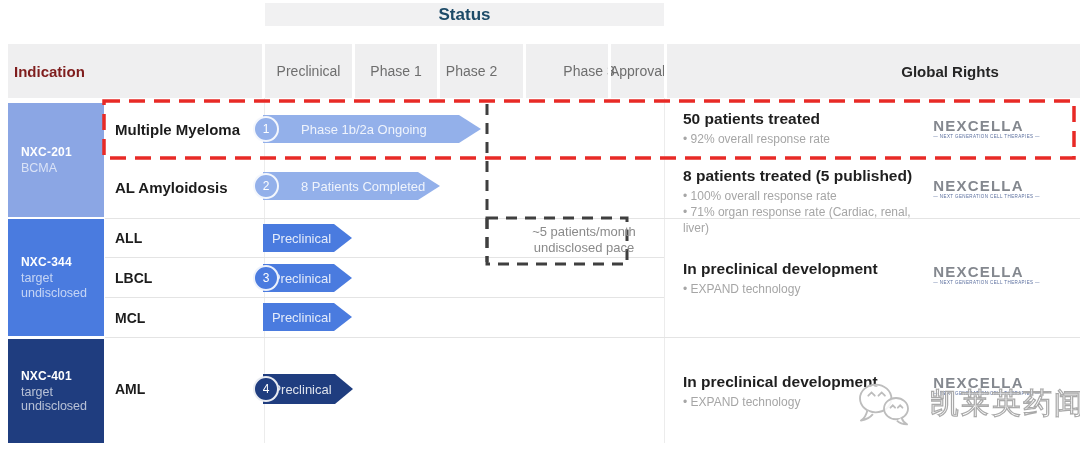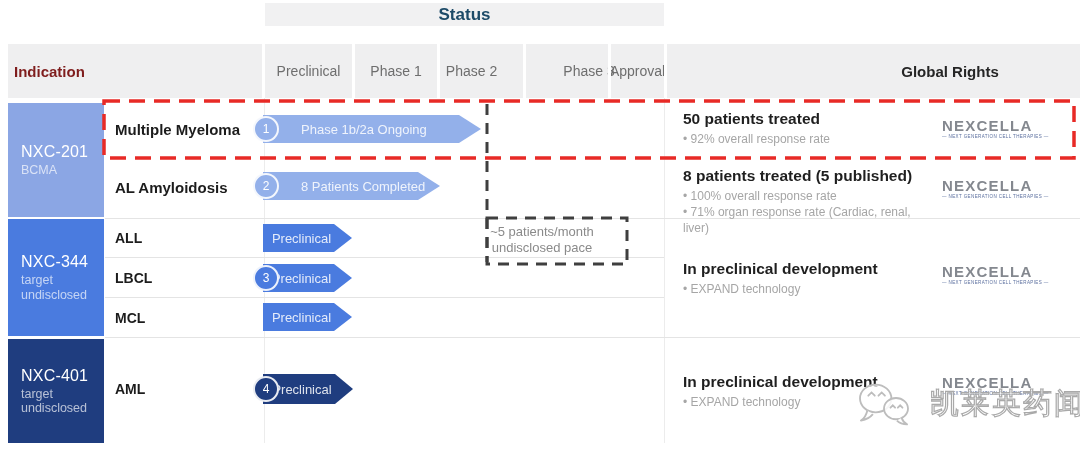--- a/index.html
+++ b/index.html
@@ -19,21 +19,21 @@
   .hdr-global { position:absolute; left:855px; top:44px; width:190px; height:54px; display:flex; align-items:center;
                 justify-content:center; font-size:15px; font-weight:bold; color:#252525; }
 
   
   .vline { position:absolute; width:1px; background:#ececec; }
   .hline { position:absolute; height:1px; background:#e4e4e4; }
 
   
   .pblock { position:absolute; left:8px; width:96px; display:flex; flex-direction:column; justify-content:center;
             padding-left:13px; color:#fff; }
-  .pblock .code { font-size:16px; font-weight:normal; letter-spacing:.2px; }
+  .pblock .code { font-size:12px; font-weight:bold; letter-spacing:.2px; }
   .pblock .target { font-size:12.5px; color:rgba(255,255,255,.68); line-height:1.15; margin-top:2px; }
   .pb-light { background:#8ba6e4; }
   .pb-mid   { background:#4a7bdf; }
   .pb-dark  { background:#1f3d7f; }
 
   
   .ind { position:absolute; left:115px; font-size:15px; font-weight:bold; color:#1c1c1c; }
   .ind.small { font-size:14px; }
 
   
@@ -54,28 +54,28 @@
   .arrow-label.centered { left:0; right:12px; text-align:center; }
 
   
   .result { position:absolute; left:683px; width:235px; }
   .result .rtitle { font-size:15.5px; font-weight:bold; color:#1f1f1f; line-height:1.15; }
   .result ul { list-style:none; margin-top:3px; }
   .result li { font-size:12px; color:#a6a6a6; line-height:1.35; }
   .result li::before { content:"•  "; color:#a6a6a6; }
 
   
-  .nexlogo { position:absolute; left:930px; width:110px; display:flex; align-items:flex-start; gap:12px; }
+  .nexlogo { position:absolute; left:930px; width:110px; display:flex; align-items:flex-start; gap:3px; }
   .nexlogo .ntxt { display:flex; flex-direction:column; }
   .nexlogo .nname { font-size:15px; font-weight:bold; color:#84888f; letter-spacing:1.2px; line-height:1.05; }
   .nexlogo .ntag { font-size:4.5px; color:#5a6e9e; letter-spacing:.4px; white-space:nowrap; }
 
   
   .overlay { position:absolute; inset:0; pointer-events:none; }
-  .annot-text { position:absolute; left:474px; top:224px; width:136px; text-align:center;
+  .annot-text { position:absolute; left:516px; top:224px; width:136px; text-align:center;
                 font-size:13px; color:#8a8a8a; line-height:1.25; }
 
   
   .watermark { position:absolute; left:856px; top:380px; display:flex; align-items:center; z-index:5; }
   .wm-text { font-size:29px; font-weight:normal; color:rgba(255,255,255,.55);
              -webkit-text-stroke:1.2px #a9a9a9; letter-spacing:2px; margin-left:18px; white-space:nowrap; }
 </style>
 </head>
 <body>
 

